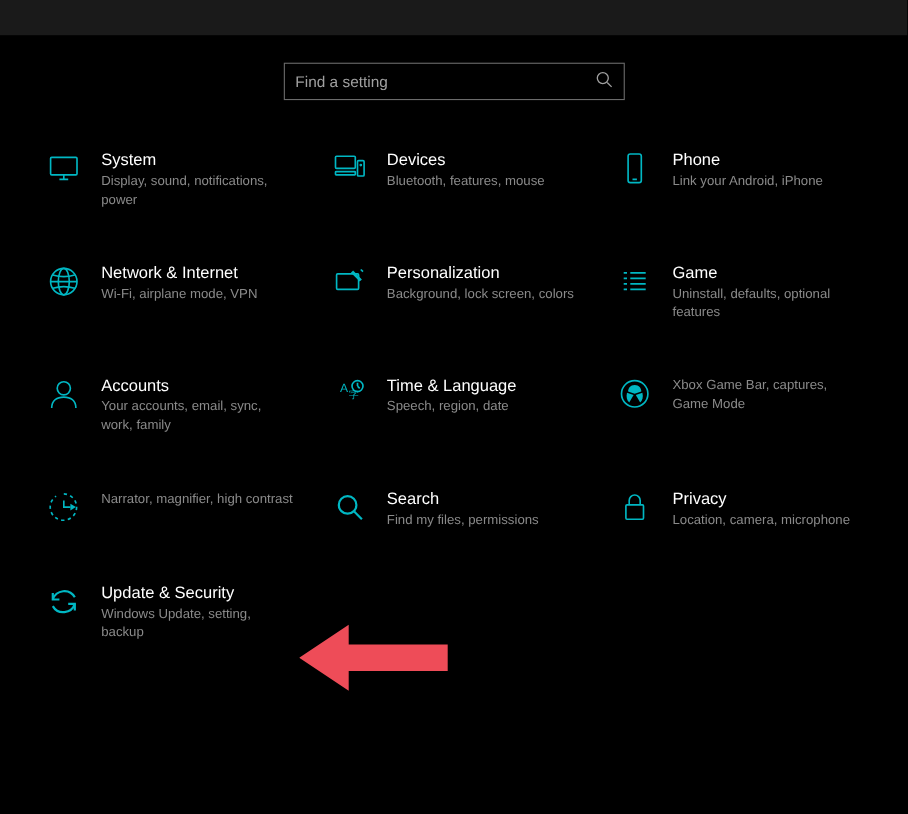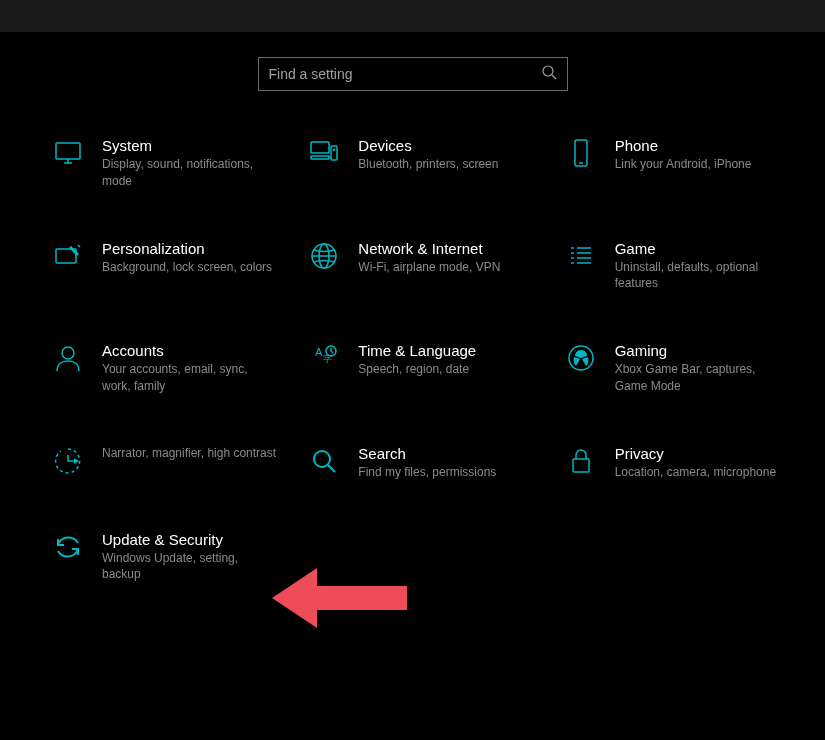--- a/index.html
+++ b/index.html
@@ -51,21 +51,21 @@
     .search-icon {
       width: 16px;
       height: 16px;
       color: #a0a0a0;
     }
     .grid {
       display: grid;
       grid-template-columns: repeat(3, 1fr);
       column-gap: 20px;
       row-gap: 40px;
-      padding: 0 30px 0 46px;
+      padding: 0 30px 0 36px;
     }
     .tile {
       display: flex;
       align-items: flex-start;
       gap: 16px;
       cursor: pointer;
       padding: 4px;
     }
     .tile-icon {
       width: 36px;
@@ -126,79 +126,79 @@
   <div class="tile">
     <div class="tile-icon">
       <svg viewBox="0 0 32 32" fill="none" stroke="currentColor" stroke-width="1.5">
         <rect x="4" y="6" width="24" height="16" rx="1"></rect>
         <line x1="12" y1="26" x2="20" y2="26"></line>
         <line x1="16" y1="22" x2="16" y2="26"></line>
       </svg>
     </div>
     <div class="tile-text">
       <div class="tile-title">System</div>
-      <div class="tile-desc">Display, sound, notifications, mode</div>
+      <div class="tile-desc">Display, sound, notifications, power</div>
     </div>
   </div>
 
   <div class="tile">
     <div class="tile-icon">
       <svg viewBox="0 0 32 32" fill="none" stroke="currentColor" stroke-width="1.5">
         <rect x="3" y="5" width="18" height="11" rx="1"></rect>
         <rect x="3" y="19" width="18" height="3" rx="0.5"></rect>
         <rect x="23" y="9" width="6" height="14" rx="1"></rect>
         <circle cx="26" cy="13" r="0.5" fill="currentColor"></circle>
       </svg>
     </div>
     <div class="tile-text">
       <div class="tile-title">Devices</div>
-      <div class="tile-desc">Bluetooth, printers, screen</div>
+      <div class="tile-desc">Bluetooth, features, mouse</div>
     </div>
   </div>
 
   <div class="tile">
     <div class="tile-icon">
       <svg viewBox="0 0 32 32" fill="none" stroke="currentColor" stroke-width="1.5">
         <rect x="10" y="3" width="12" height="26" rx="2"></rect>
         <line x1="14" y1="26" x2="18" y2="26"></line>
       </svg>
     </div>
     <div class="tile-text">
       <div class="tile-title">Phone</div>
       <div class="tile-desc">Link your Android, iPhone</div>
-    </div>
-  </div>
-
-  <div class="tile">
-    <div class="tile-icon">
-      <svg viewBox="0 0 32 32" fill="none" stroke="currentColor" stroke-width="1.5">
-        <rect x="4" y="9" width="20" height="14" rx="1"></rect>
-        <path d="M19 6 L27 14 L25 16 L17 8 Z" fill="currentColor" stroke="none"></path>
-        <line x1="26" y1="5" x2="28" y2="7"></line>
-      </svg>
-    </div>
-    <div class="tile-text">
-      <div class="tile-title">Personalization</div>
-      <div class="tile-desc">Background, lock screen, colors</div>
     </div>
   </div>
 
   <div class="tile">
     <div class="tile-icon">
       <svg viewBox="0 0 32 32" fill="none" stroke="currentColor" stroke-width="1.5">
         <circle cx="16" cy="16" r="12"></circle>
         <ellipse cx="16" cy="16" rx="5" ry="12"></ellipse>
         <line x1="4" y1="16" x2="28" y2="16"></line>
         <path d="M6 10 Q16 13 26 10"></path>
         <path d="M6 22 Q16 19 26 22"></path>
       </svg>
     </div>
     <div class="tile-text">
       <div class="tile-title">Network &amp; Internet</div>
       <div class="tile-desc">Wi-Fi, airplane mode, VPN</div>
+    </div>
+  </div>
+
+  <div class="tile">
+    <div class="tile-icon">
+      <svg viewBox="0 0 32 32" fill="none" stroke="currentColor" stroke-width="1.5">
+        <rect x="4" y="9" width="20" height="14" rx="1"></rect>
+        <path d="M19 6 L27 14 L25 16 L17 8 Z" fill="currentColor" stroke="none"></path>
+        <line x1="26" y1="5" x2="28" y2="7"></line>
+      </svg>
+    </div>
+    <div class="tile-text">
+      <div class="tile-title">Personalization</div>
+      <div class="tile-desc">Background, lock screen, colors</div>
     </div>
   </div>
 
   <div class="tile">
     <div class="tile-icon">
       <svg viewBox="0 0 32 32" fill="none" stroke="currentColor" stroke-width="1.5">
         <line x1="6" y1="8" x2="9" y2="8"></line>
           <line x1="12" y1="8" x2="26" y2="8"></line>
         <line x1="6" y1="13" x2="9" y2="13"></line>
           <line x1="12" y1="13" x2="26" y2="13"></line>
@@ -246,21 +246,20 @@
   <div class="tile">
     <div class="tile-icon">
       <svg viewBox="0 0 32 32" fill="none" stroke="currentColor" stroke-width="1.5">
         <circle cx="16" cy="16" r="12"></circle>
         <path d="M16 8 C12 8 10 11 10 14 L16 16 L22 14 C22 11 20 8 16 8 Z" fill="currentColor" stroke="none"></path>
         <path d="M9 15 L15 17 L11 24 C9 22 8 19 9 15 Z" fill="currentColor" stroke="none"></path>
         <path d="M23 15 L17 17 L21 24 C23 22 24 19 23 15 Z" fill="currentColor" stroke="none"></path>
       </svg>
     </div>
     <div class="tile-text">
-      <div class="tile-title">Gaming</div>
       <div class="tile-desc">Xbox Game Bar, captures, Game Mode</div>
     </div>
   </div>
 
   <div class="tile">
     <div class="tile-icon">
       <svg viewBox="0 0 32 32" fill="none" stroke="currentColor" stroke-width="1.5">
         <path d="M16 4 A12 12 0 1 1 9 6" stroke-dasharray="3 3"></path>
         <path d="M16 10 L16 16 L22 16"></path>
         <polygon points="22,13 27,16 22,19" fill="currentColor" stroke="none"></polygon>

